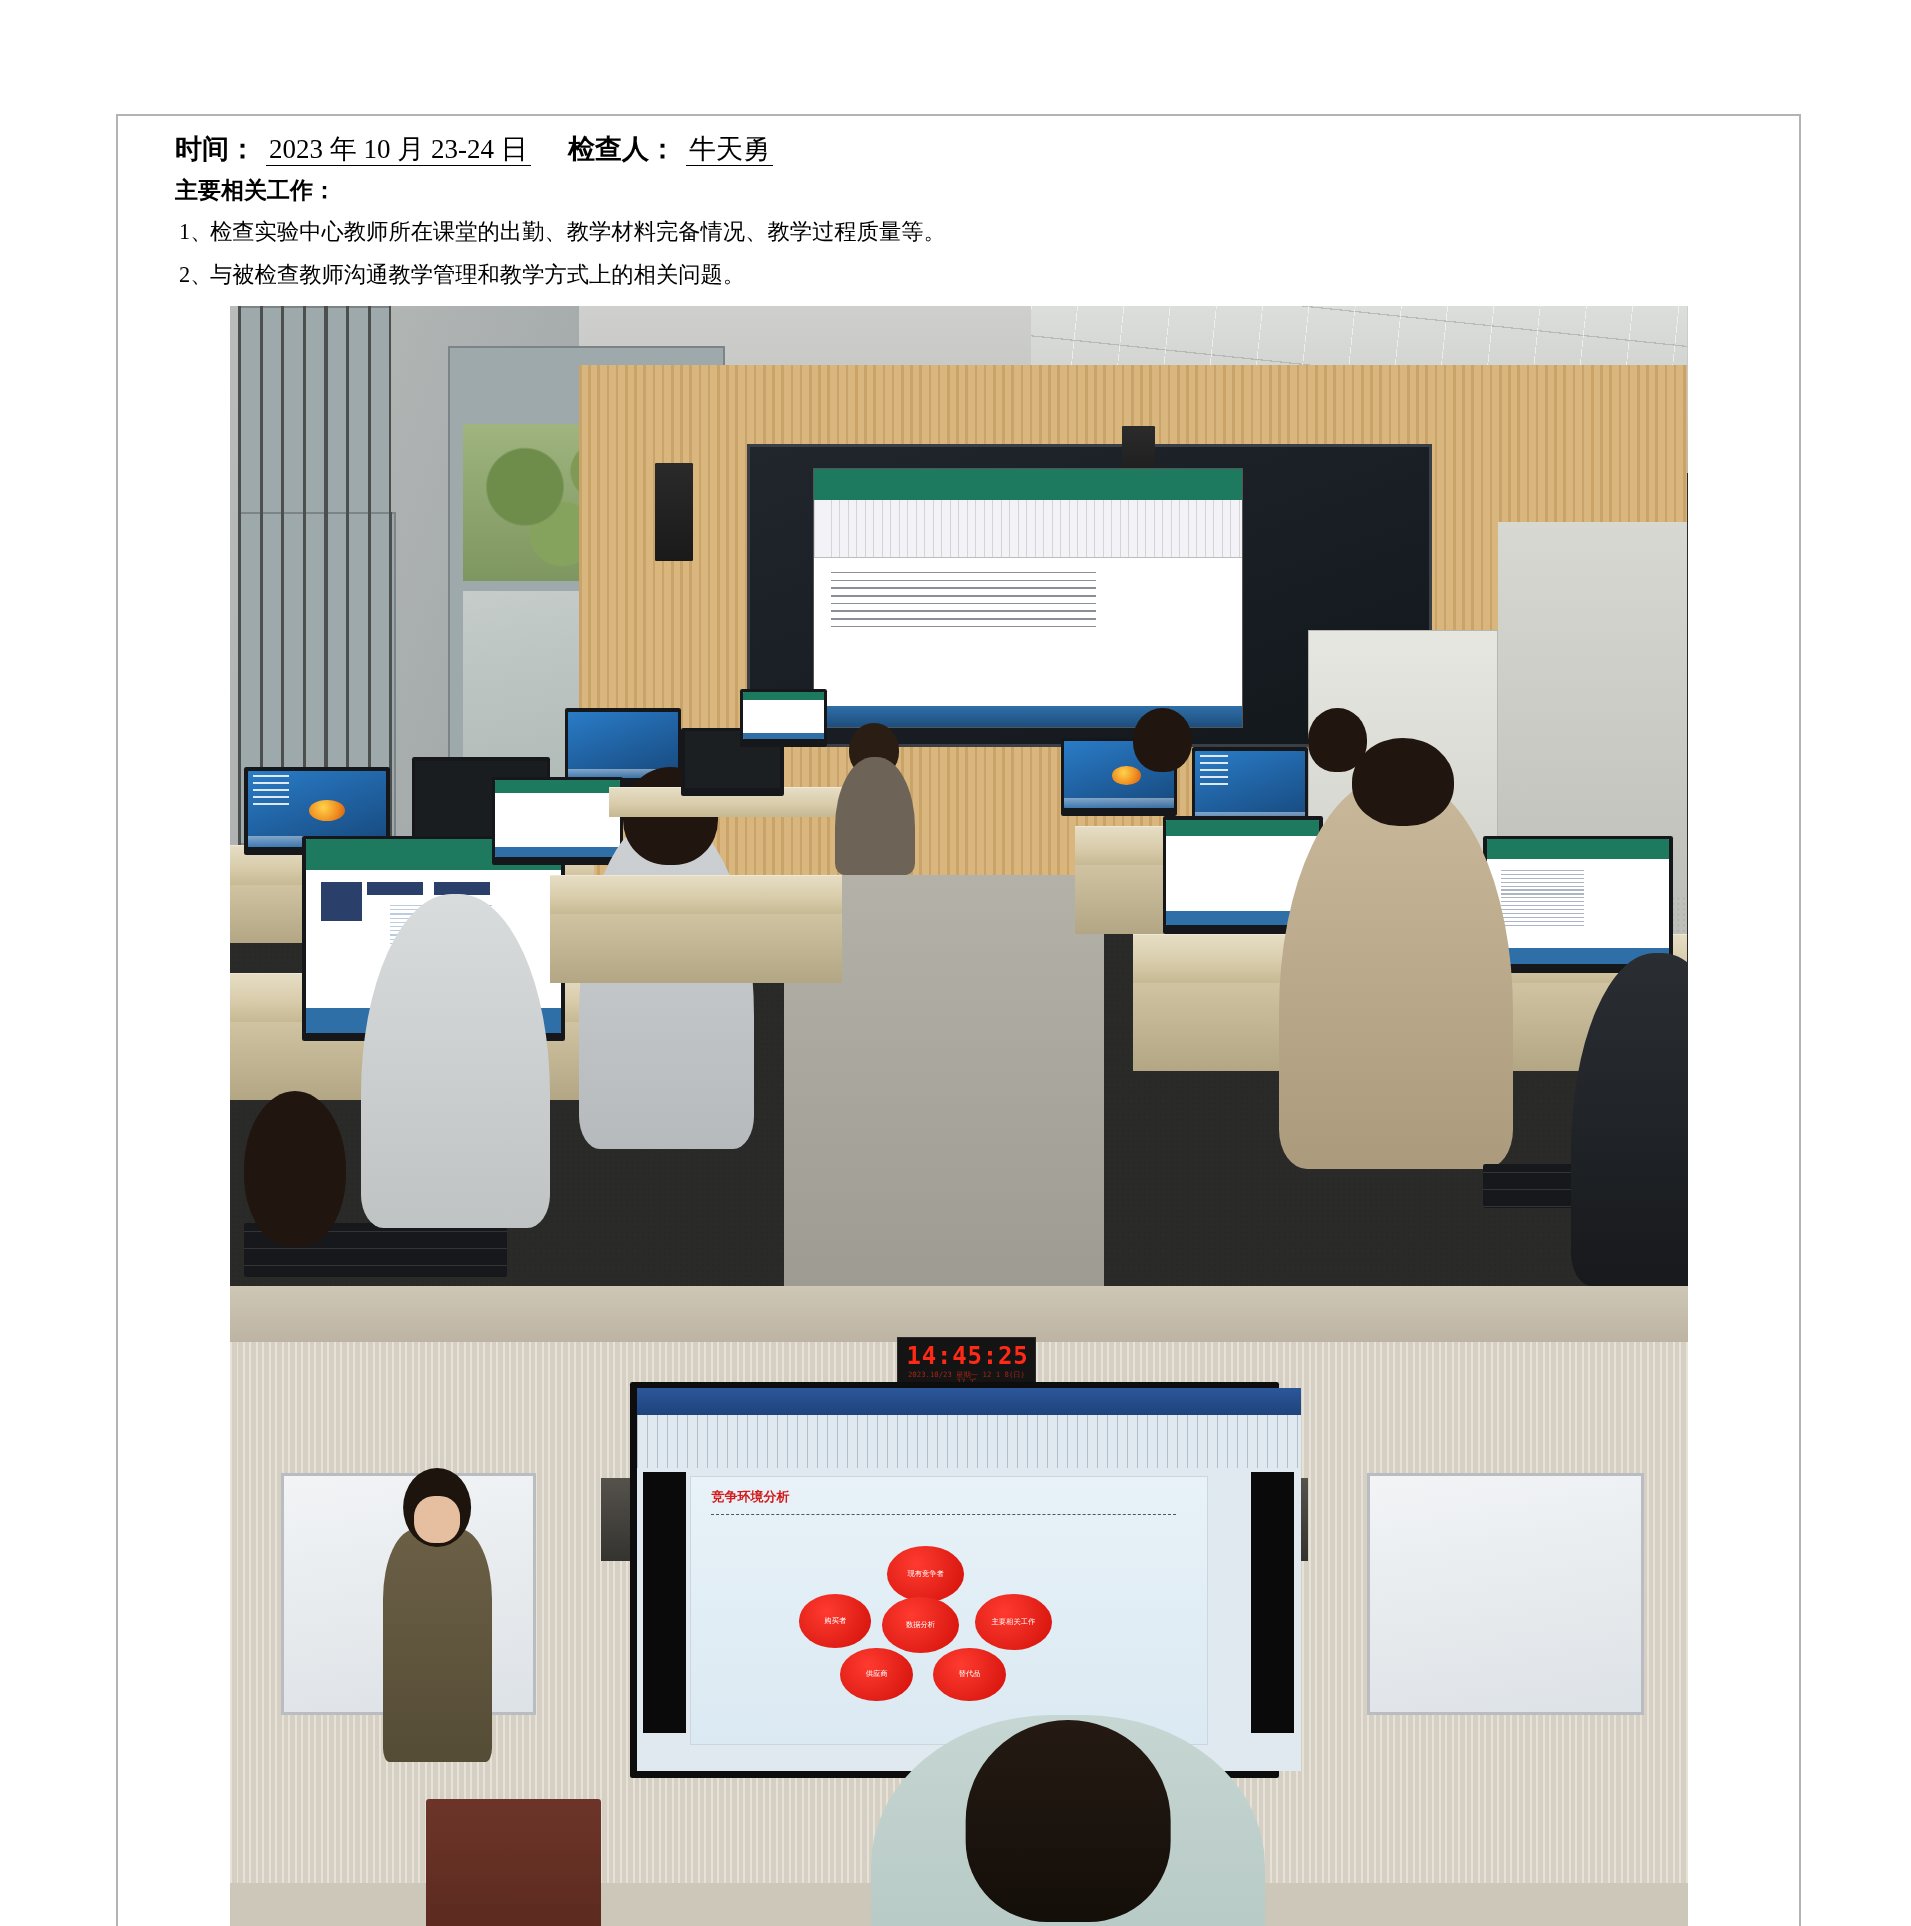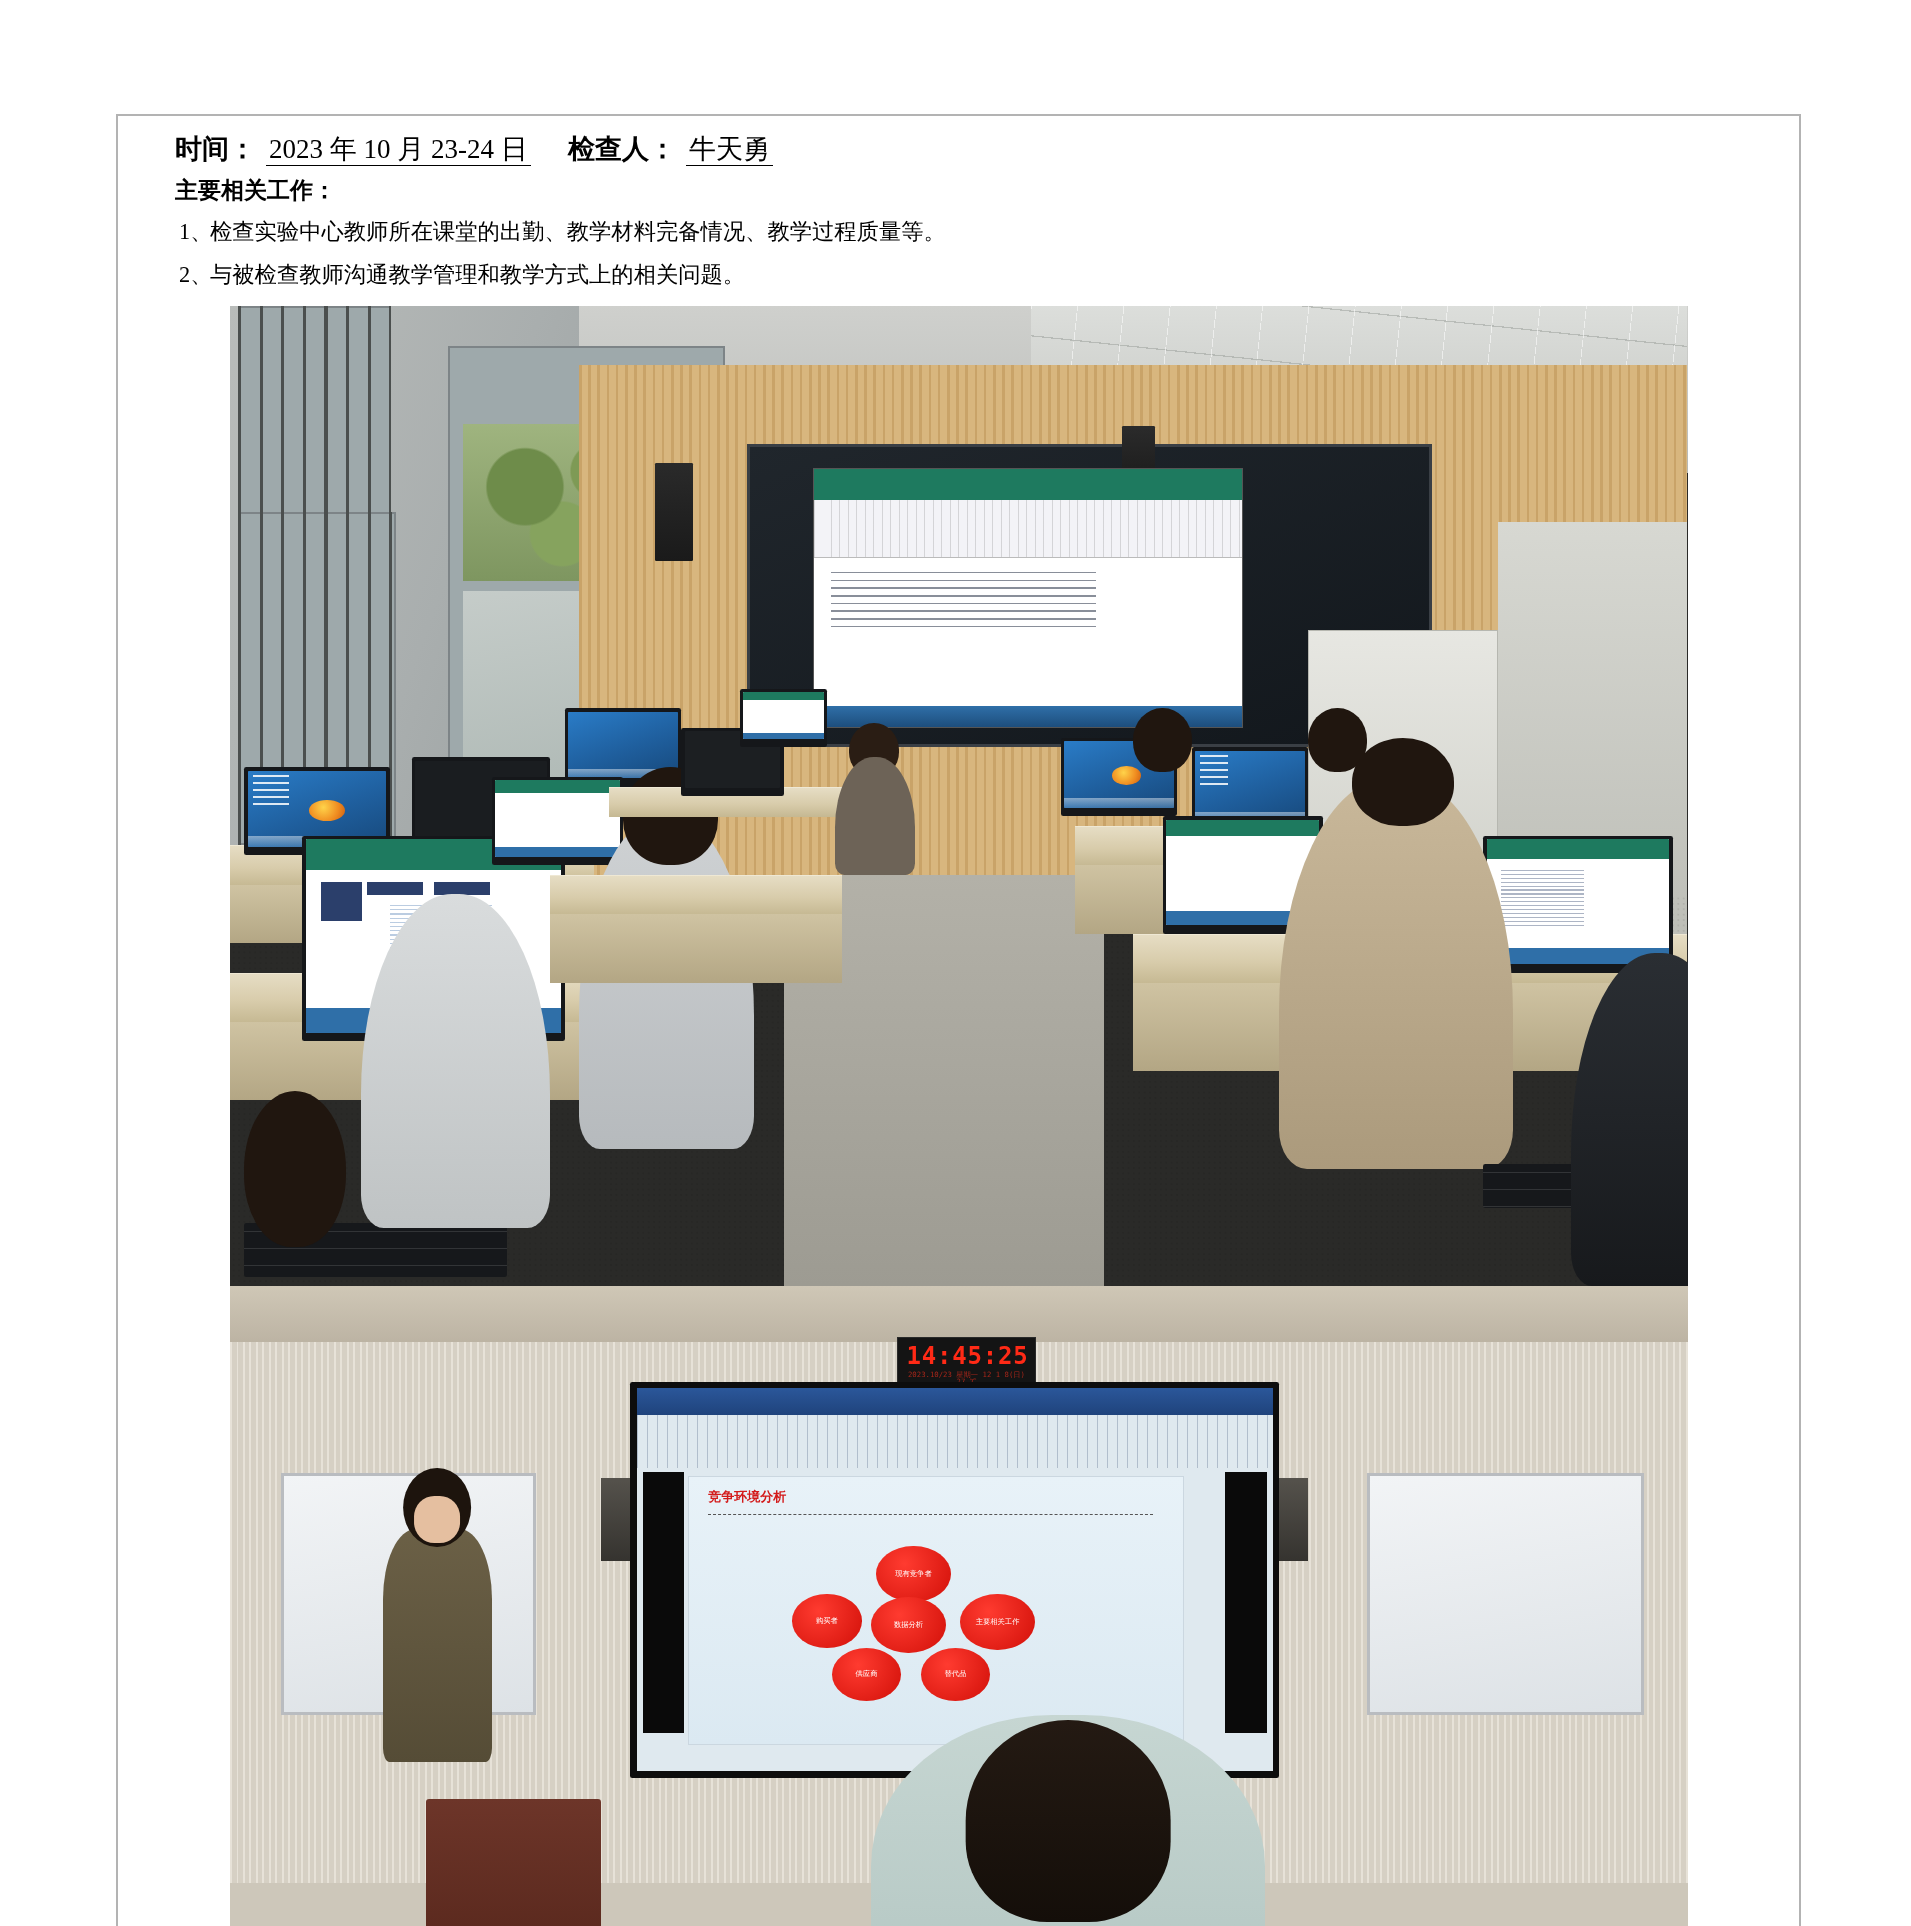--- a/index.html
+++ b/index.html
@@ -193,21 +193,21 @@
   .p2 .clock{position:absolute;left:45.8%;top:5.4%;width:9.5%;height:5.4%;
     background:#141414;border:1.9px solid #2a2a2a;box-sizing:border-box;overflow:hidden;}
   .p2 .clock .t{position:absolute;left:6%;top:12%;width:88%;height:58%;
     color:#ff2a16;font-family:"DejaVu Sans Mono","Liberation Mono",monospace;
     font-weight:bold;font-size:24px;line-height:1;letter-spacing:0.8px;text-align:center;}
   .p2 .clock .d{position:absolute;left:4%;bottom:6%;width:92%;height:26%;
     color:#b8281a;font-family:"DejaVu Sans Mono","Liberation Mono",monospace;
     font-size:7.3px;line-height:1;text-align:center;opacity:.9;}
   .p2 .tvframe{position:absolute;left:27.5%;top:10.2%;width:44.5%;height:42.5%;
     background:#0d0d0d;border-radius:2.3px;padding:6.2px;box-sizing:border-box;}
-  .p2 .tv{position:relative;width:100%;height:100%;background:#dfe9ef;overflow:hidden;}
+  .p2 .tv{position:relative;width:100%;height:100%;background:#dfe9ef;overflow:hidden;padding-left:28px;}
   .p2 .tv .wordbar{position:absolute;left:0;top:0;width:100%;height:7%;
     background:linear-gradient(180deg,#2b579a,#1f437c);}
   .p2 .tv .ribbon{position:absolute;left:0;top:7%;width:100%;height:14%;
     background:linear-gradient(180deg,#f6f8fb,#e9eef5);
     background-image:repeating-linear-gradient(90deg,rgba(90,110,140,.35) 0 0.8px,transparent 0.8px 10px);}
   .p2 .tv .slide{position:absolute;left:8%;top:23%;width:78%;height:70%;
     background:linear-gradient(180deg,#e8f2f8,#dbe9f2);border:1.2px solid #cbd7e0;box-sizing:border-box;}
   .p2 .tv .stitle{position:absolute;left:4%;top:4%;color:#d31a1a;font-weight:bold;
     font-size:13px;font-family:"Liberation Sans","DejaVu Sans",sans-serif;white-space:nowrap;}
   .p2 .tv .dashline{position:absolute;left:4%;top:14%;width:90%;

